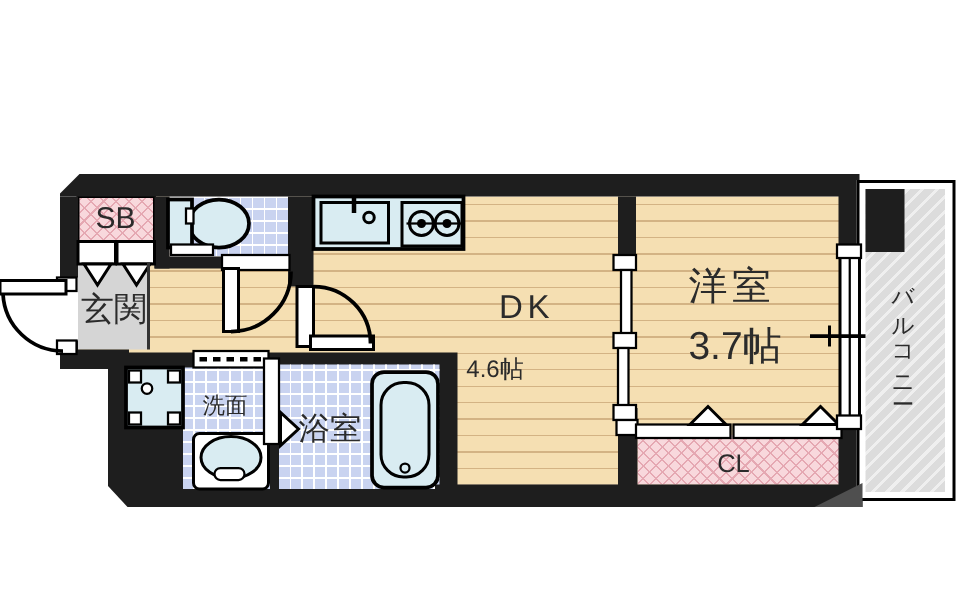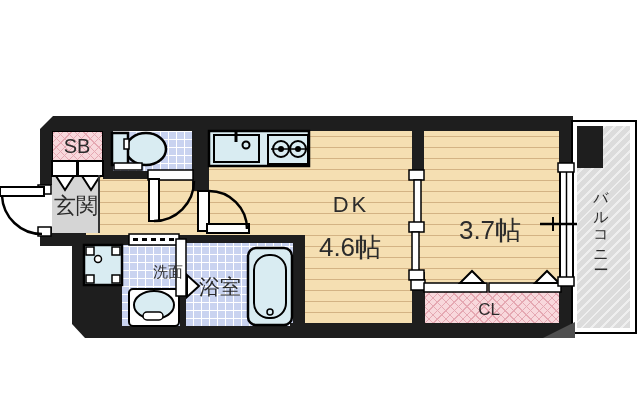--- a/index.html
+++ b/index.html
@@ -164,21 +164,22 @@
       <line x1="566.5" y1="143" x2="566.5" y2="250" stroke="#000" stroke-width="1.5"></line>
       <line x1="540" y1="196" x2="577" y2="196" stroke="#000" stroke-width="2.5"></line>
       <line x1="553" y1="189" x2="553" y2="203" stroke="#000" stroke-width="2"></line>
       <rect x="558" y="135" width="16" height="9" fill="#fff" stroke="#000" stroke-width="1.5"></rect>
       <rect x="558" y="249" width="16" height="9" fill="#fff" stroke="#000" stroke-width="1.5"></rect>
     </g>
   </svg>
 
   <div class="label" style="left:77px;top:118px;font-size:20px;">SB</div>
   <div class="label" style="left:76px;top:178px;font-size:22px;">玄関</div>
-  <div class="label" style="left:168px;top:243px;font-size:15px;">洗面</div>
+  <div class="label" style="left:150px;top:243px;font-size:15px;">洗面</div>
   <div class="label" style="left:220px;top:258px;font-size:21px;">浴室</div>
   <div class="label" style="left:351px;top:177px;font-size:22px;letter-spacing:3px;">DK</div>
-  <div class="label" style="left:350px;top:219px;font-size:26px;">4.6帖</div>
+  <div class="label" style="left:330px;top:219px;font-size:16px;">4.6帖</div>
+  <div class="label" style="left:488px;top:162px;font-size:26px;letter-spacing:3px;">洋室</div>
   <div class="label" style="left:490px;top:202px;font-size:26px;">3.7帖</div>
   <div class="label" style="left:489px;top:281px;font-size:17px;">CL</div>
   <div class="v-label" style="left:594px;top:153px;font-size:15px;">バルコニー</div>
 
 </div>
 
 </body></html>

